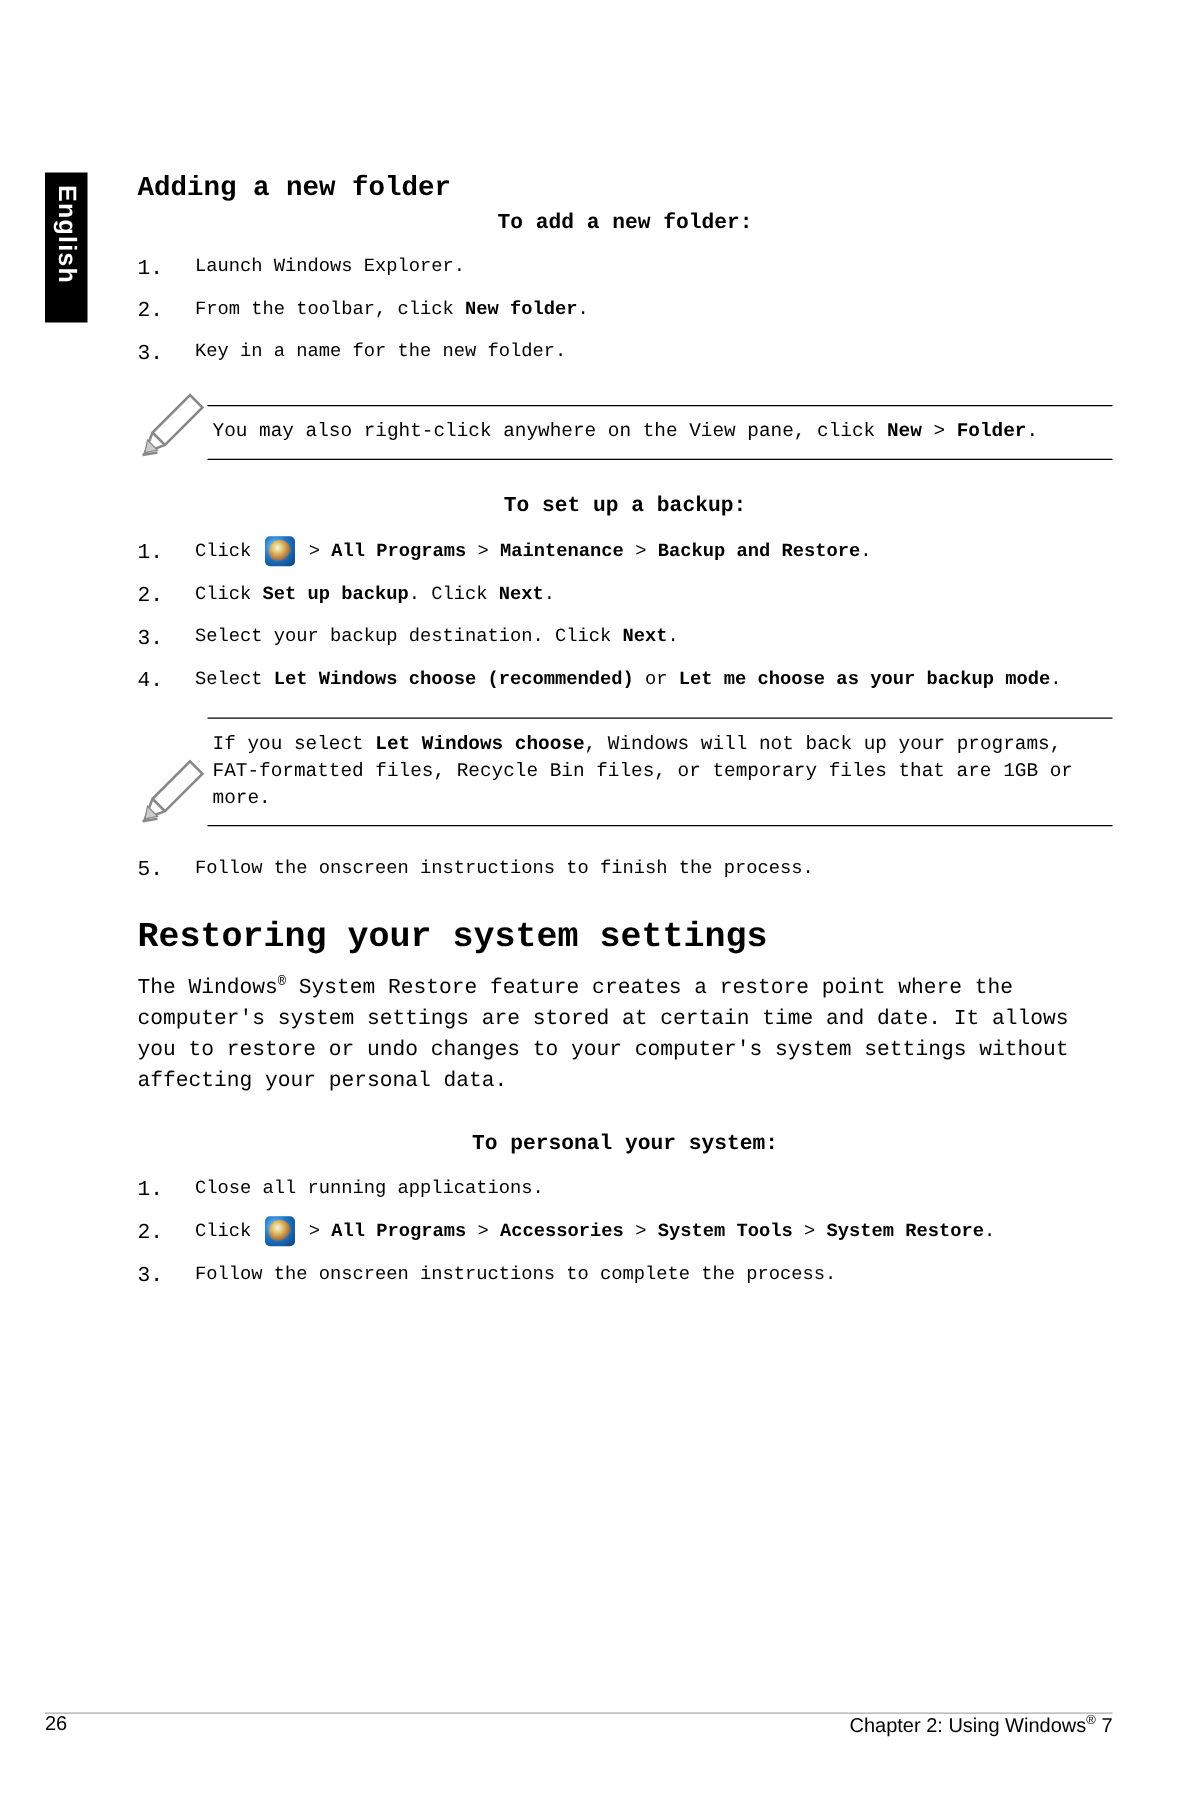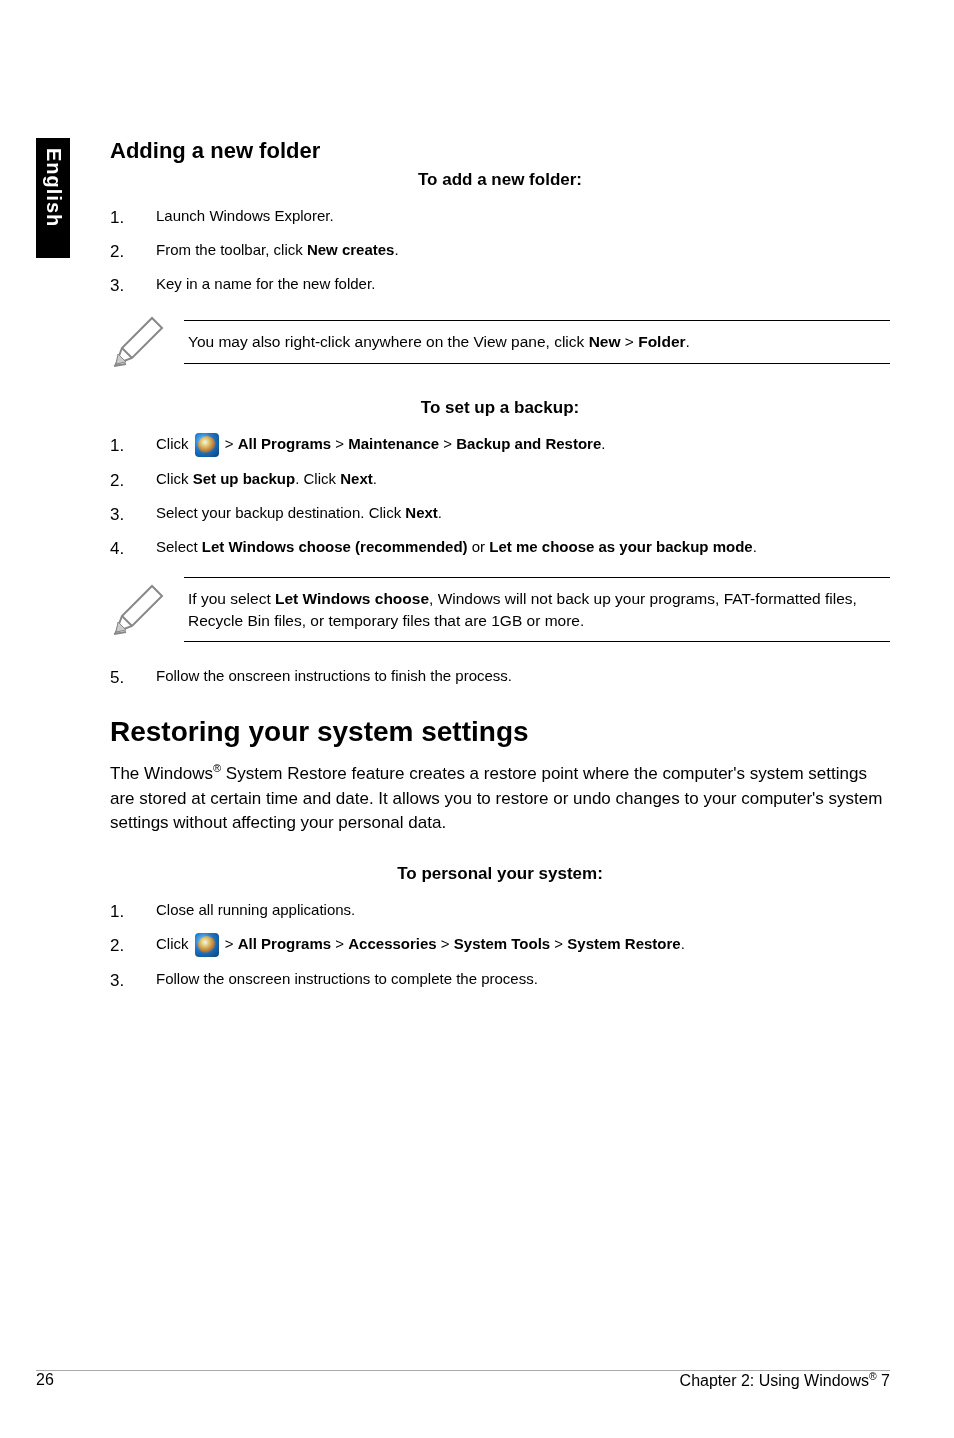--- a/index.html
+++ b/index.html
@@ -18,21 +18,21 @@
     writing-mode: vertical-rl;
     color: #fff;
     font-weight: bold;
     font-size: 20px;
     letter-spacing: 1px;
     font-family: Arial, Helvetica, sans-serif;
   }
 
   .content {
     position: absolute;
-    left: 110px; right: 64px; top: 138px;
+    left: 110px; right: 64px; top: 138px; font-family: Liberation Mono, monospace;
   }
 
   h2.section { font-size: 22px; font-weight: bold; margin-bottom: 6px; }
   h3.subsection { font-size: 19px; font-weight: bold; margin-bottom: 6px; }
   p.lead { font-size: 17px; font-weight: bold; margin-bottom: 14px; text-align: center; }
   p.body { font-size: 17px; line-height: 1.45; margin-bottom: 14px; }
 
   ol.steps { list-style: none; counter-reset: step; margin: 0 0 18px 0; }
   ol.steps > li {
     counter-increment: step;
@@ -42,21 +42,21 @@
     line-height: 1.6;
     margin-bottom: 10px;
   }
   ol.steps > li::before {
     content: counter(step) ".";
     position: absolute; left: 0; top: 0;
     font-size: 17px;
   }
 
   .note-block {
-    display: flex; align-items: center; gap: 18px;
+    display: flex; align-items: flex-end; 
     margin: 18px 0 22px 0;
   }
   .note-icon { flex: 0 0 56px; height: 56px; }
   .note-text-wrap { flex: 1; }
   .note-rule { border: none; border-top: 1px solid #000; margin: 0; }
   .note-text { font-size: 15.5px; line-height: 1.4; padding: 10px 4px; }
 
   .pencil-svg { width: 56px; height: 56px; }
 
   .big-heading { font-size: 28px; font-weight: bold; margin: 28px 0 12px 0; }
@@ -99,21 +99,21 @@
     <span>English</span>
   </div>
 
   <div class="content">
 
     <h2 class="section">Adding a new folder</h2>
     <p class="lead">To add a new folder:</p>
     <ol class="steps">
       <li><span>Launch Windows Explorer.</span></li>
       <li>
-        <span>From the toolbar, click </span><span class="bold">New creates</span><span>.</span>
+        <span>From the toolbar, click </span><span class="bold">New folder</span><span>.</span>
       </li>
       <li><span>Key in a name for the new folder.</span></li>
     </ol>
 
     <div class="note-block">
       <div class="note-icon">
         <svg class="pencil-svg" viewBox="0 0 56 56">
           <path d="M6 50 L12 34 L42 4 L52 14 L22 44 Z" fill="none" stroke="#888" stroke-width="2"></path>
           <path d="M12 34 L22 44" fill="none" stroke="#888" stroke-width="2"></path>
           <path d="M6 50 L16 48 L8 40 Z" fill="#ccc" stroke="#888" stroke-width="1"></path>

